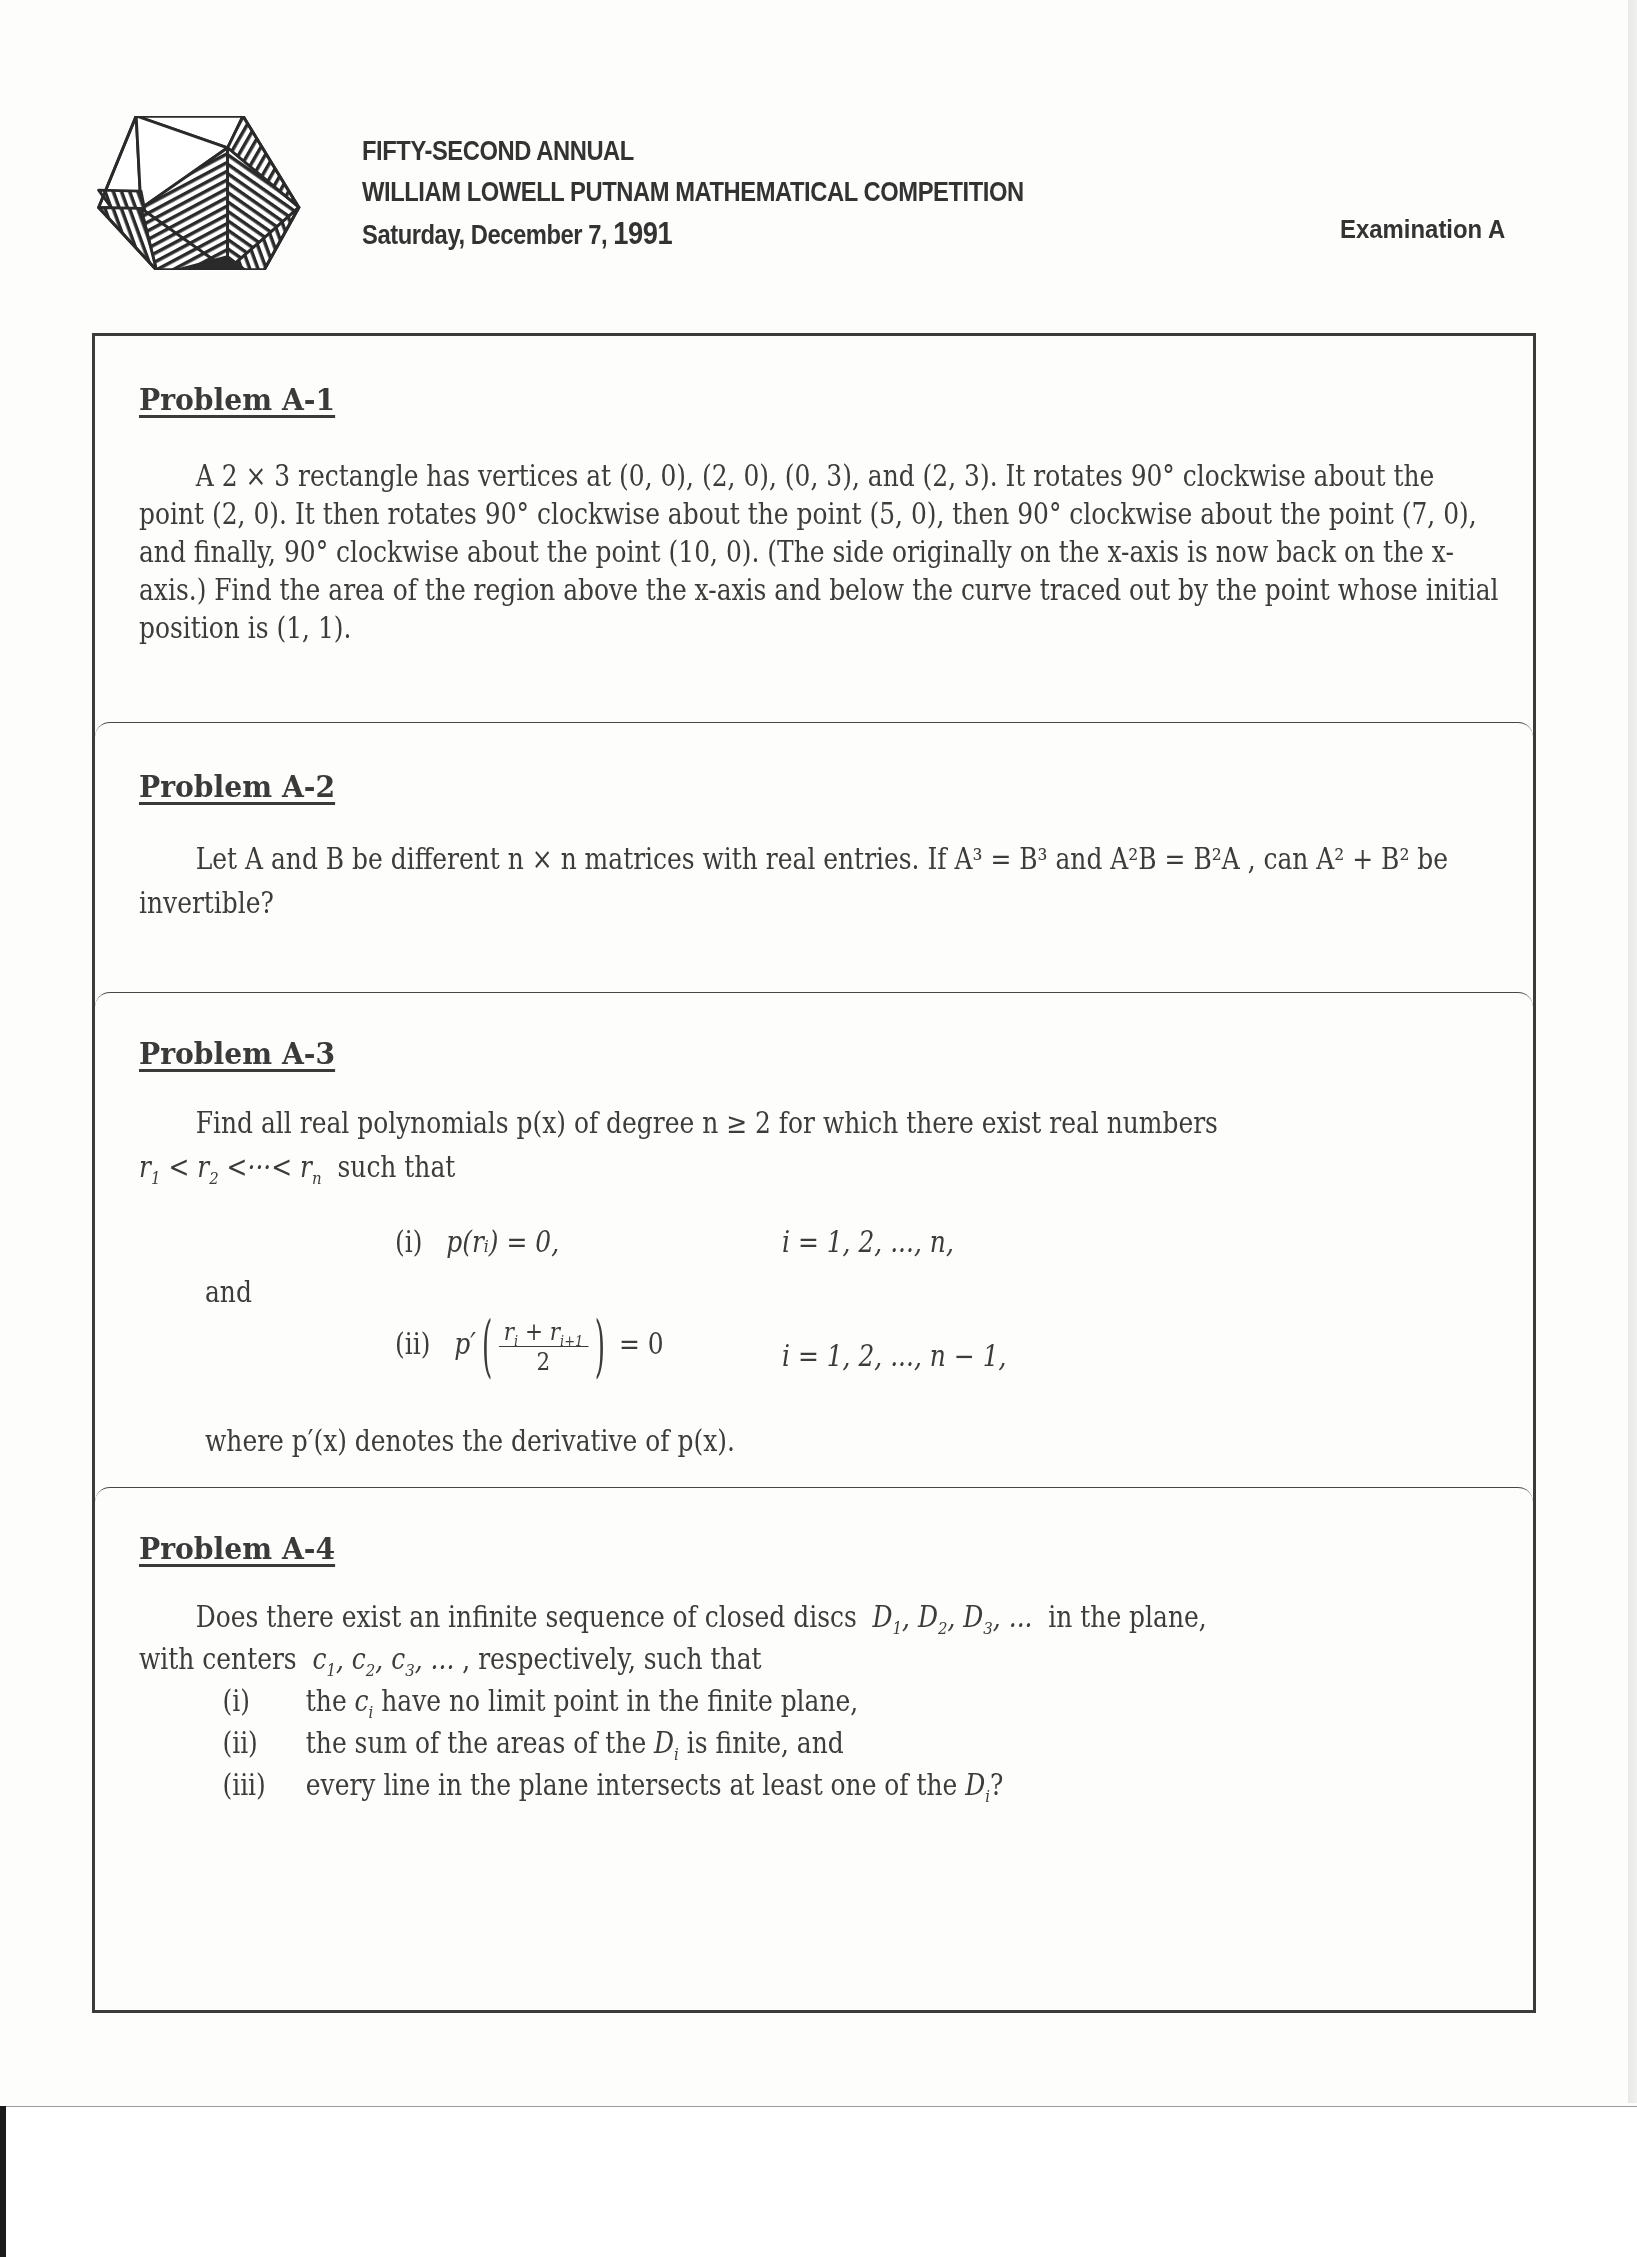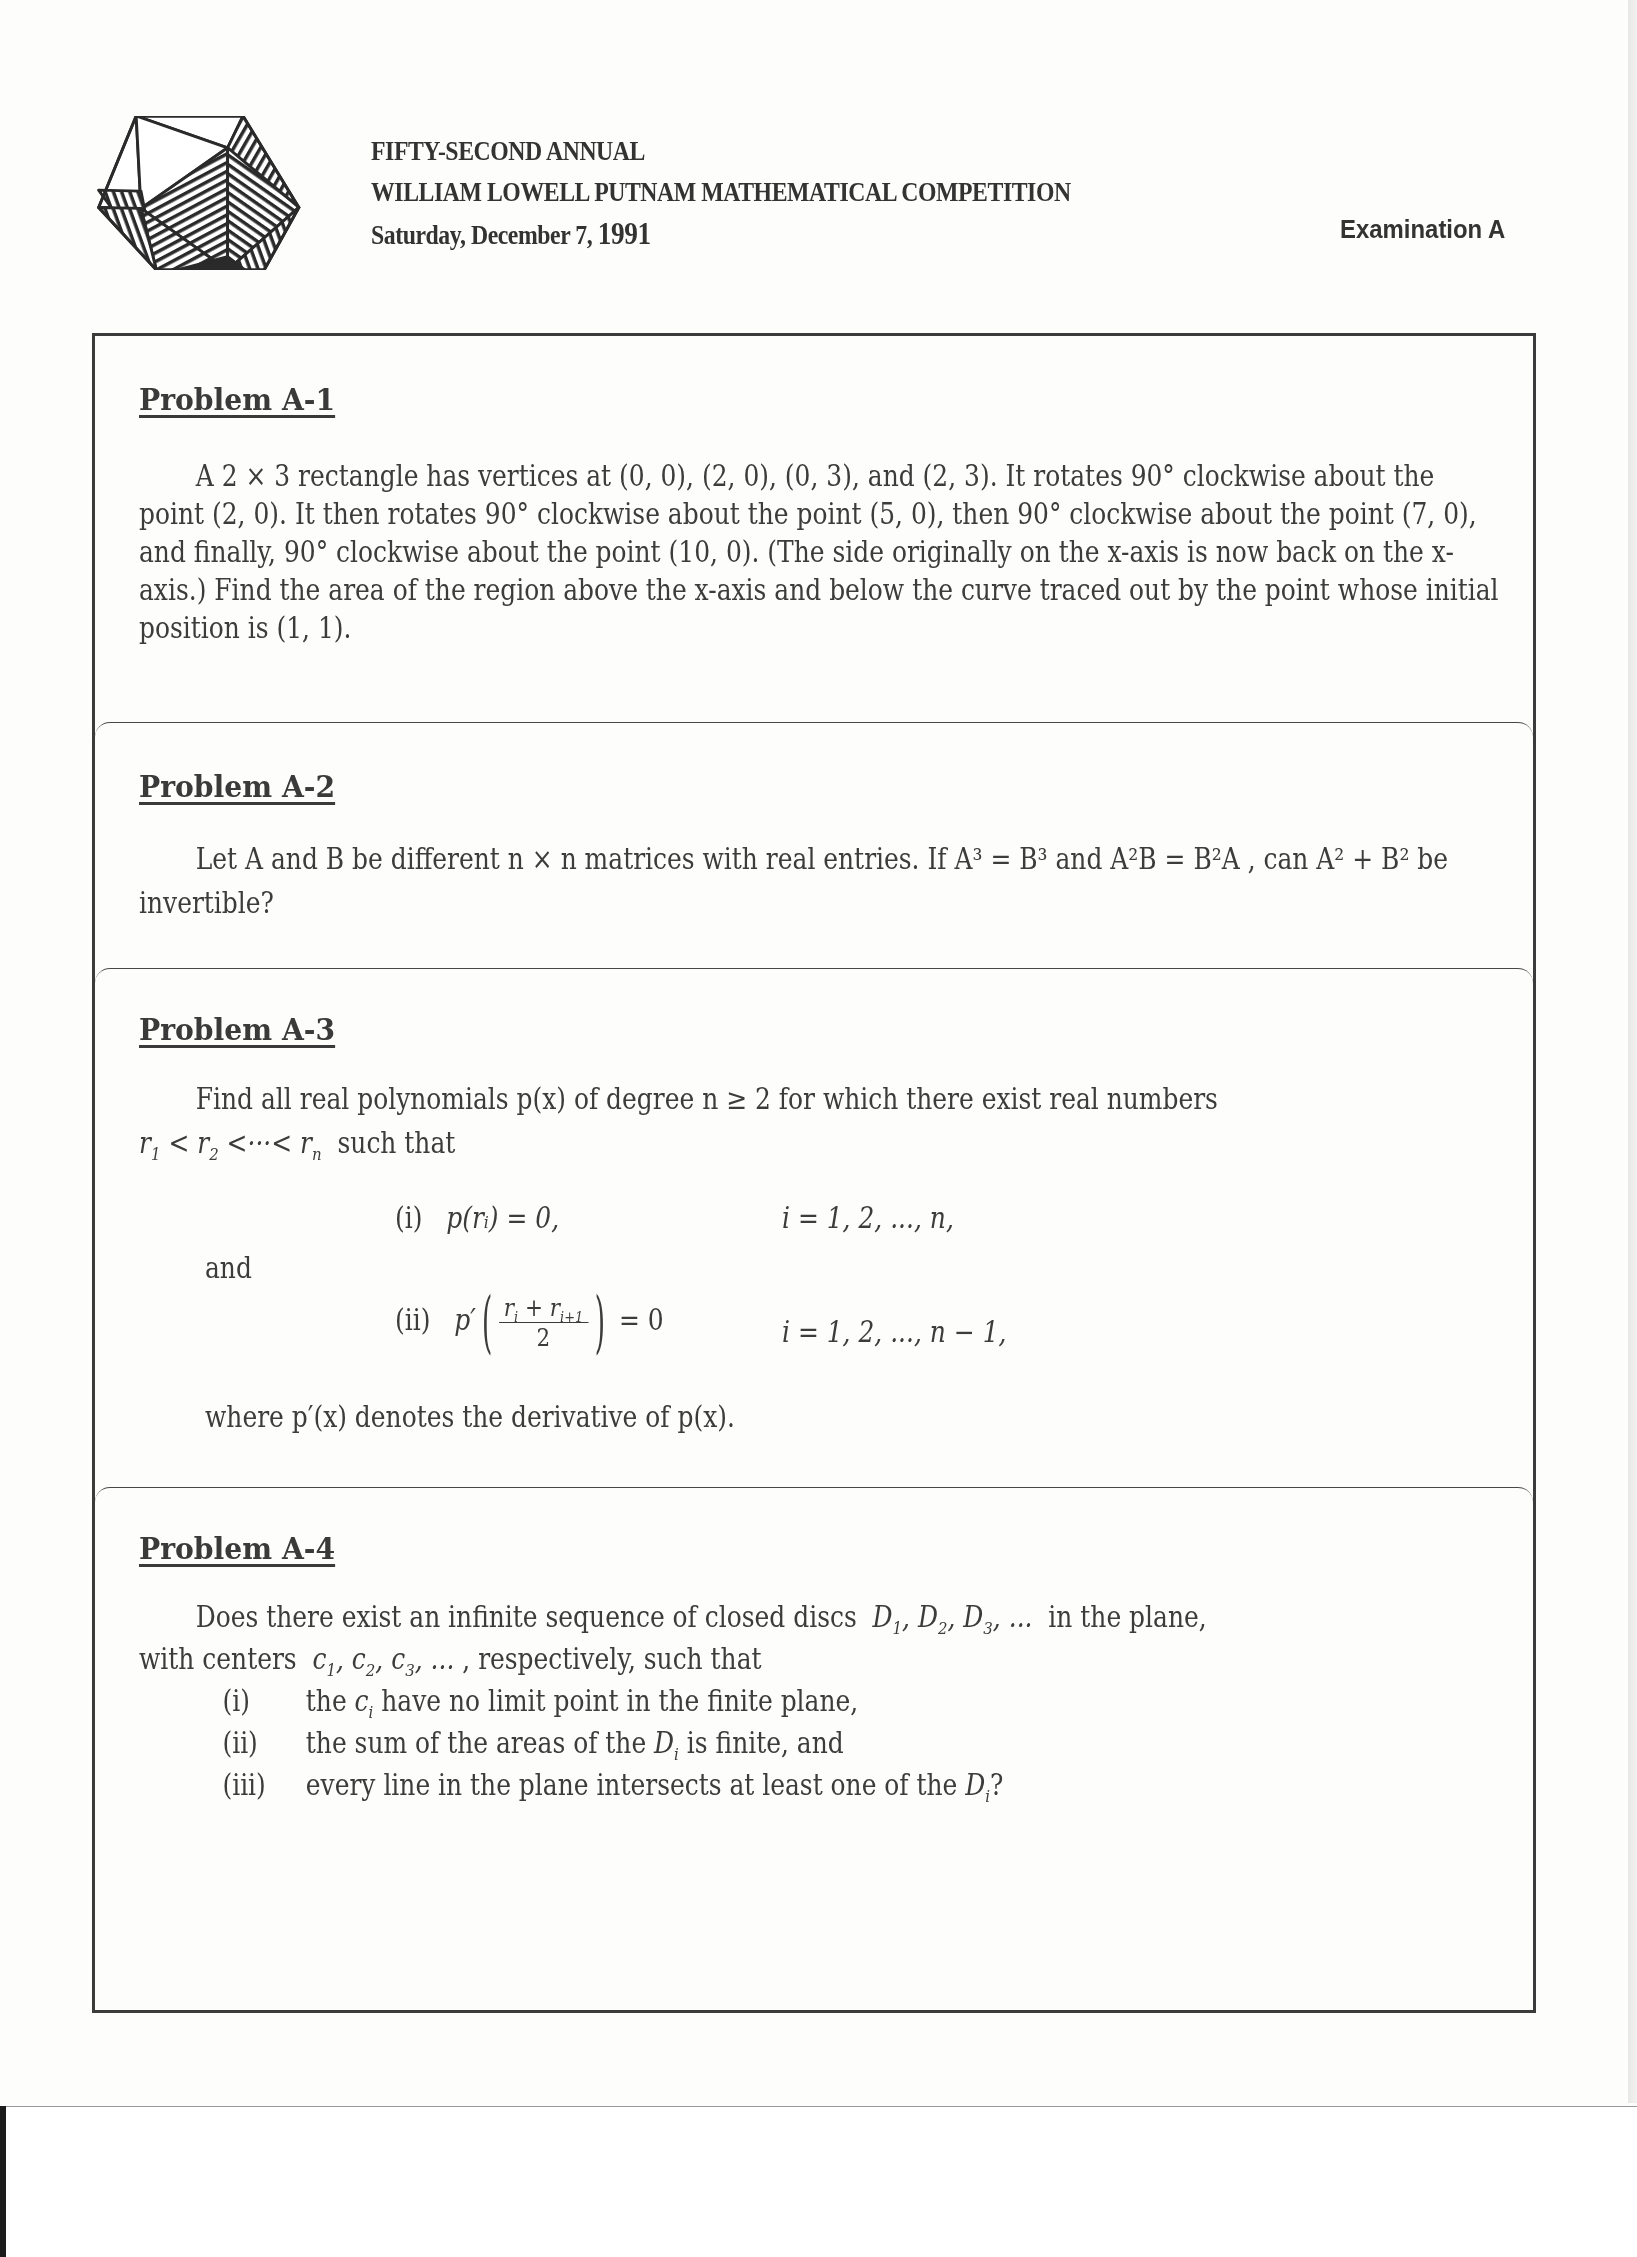--- a/index.html
+++ b/index.html
@@ -14,21 +14,21 @@
     background: linear-gradient(to right, #e8e8e6, #f2f2f0);
   }
   .under-sheet {
     position: absolute; left: 0; top: 2106px; width: 1638px; height: 152px;
     background: #ffffff; border-top: 1px solid #9a9a9a;
   }
   .under-sheet-edge {
     position: absolute; left: 0; top: 2106px; width: 5.8px; height: 152px; background: #1b1b1b;
   }
   .logo { position: absolute; left: 81px; top: 116px; width: 222px; height: 154px; }
-  .header { position: absolute; left: 371px; top: 131px; font-family: Liberation Serif, serif; font-weight: bold; color: #333; }
+  .header { position: absolute; left: 362px; top: 131px; font-family: Liberation Sans, sans-serif; font-weight: bold; color: #333; }
   .header .line { font-size: 27px; line-height: 41px; letter-spacing: -0.5px; transform: scaleX(0.88); transform-origin: left; white-space: nowrap; }
   .header .date-year { font-size: 31px; }
   .exam-label {
     position: absolute; left: 1340px; top: 214px;
     font-family: "Liberation Sans", sans-serif; font-weight: bold; font-size: 26px; color: #333;
     transform: scaleX(0.92); transform-origin: left; white-space: nowrap;
   }
   .exam-box {
     position: absolute; left: 92px; top: 333px; width: 1444px; height: 1680px;
     border: 3.9px solid #3b3b3b; box-sizing: border-box; padding-left: 10px;
@@ -116,21 +116,21 @@
     </div>
   </div>
 
   <div class="section" style="top:386px; height:255px;">
     <div class="problem-title" style="top:46px;">Problem A-2</div>
     <div class="body-text" style="top:114px; line-height:44px;">
       <span class="indent"></span><span>Let A and B be different n × n matrices with real entries. If A³ = B³ and A²B = B²A , can A² + B² be invertible?</span>
     </div>
   </div>
 
-  <div class="section" style="top:632px; height:399px;">
+  <div class="section" style="top:656px; height:399px;">
     <div class="problem-title" style="top:43px;">Problem A-3</div>
     <div class="body-text" style="top:108px; line-height:44px;">
       <span class="indent"></span><span>Find all real polynomials p(x) of degree n ≥ 2 for which there exist real numbers</span><br>
       <span class="i">r<sub>1</sub> &lt; r<sub>2</sub> &lt;···&lt; r<sub>n</sub></span>&nbsp;&nbsp;<span>such that</span>
     </div>
     <div class="abs" style="left:300px; top:232px;">
       <span>(i)</span>&nbsp;&nbsp;&nbsp;<span class="i">p(rᵢ) = 0,</span>
     </div>
     <div class="abs i" style="left:687px; top:232px;">i = 1, 2, ..., n,</div>
     <div class="abs" style="left:110px; top:282px;">and</div>

